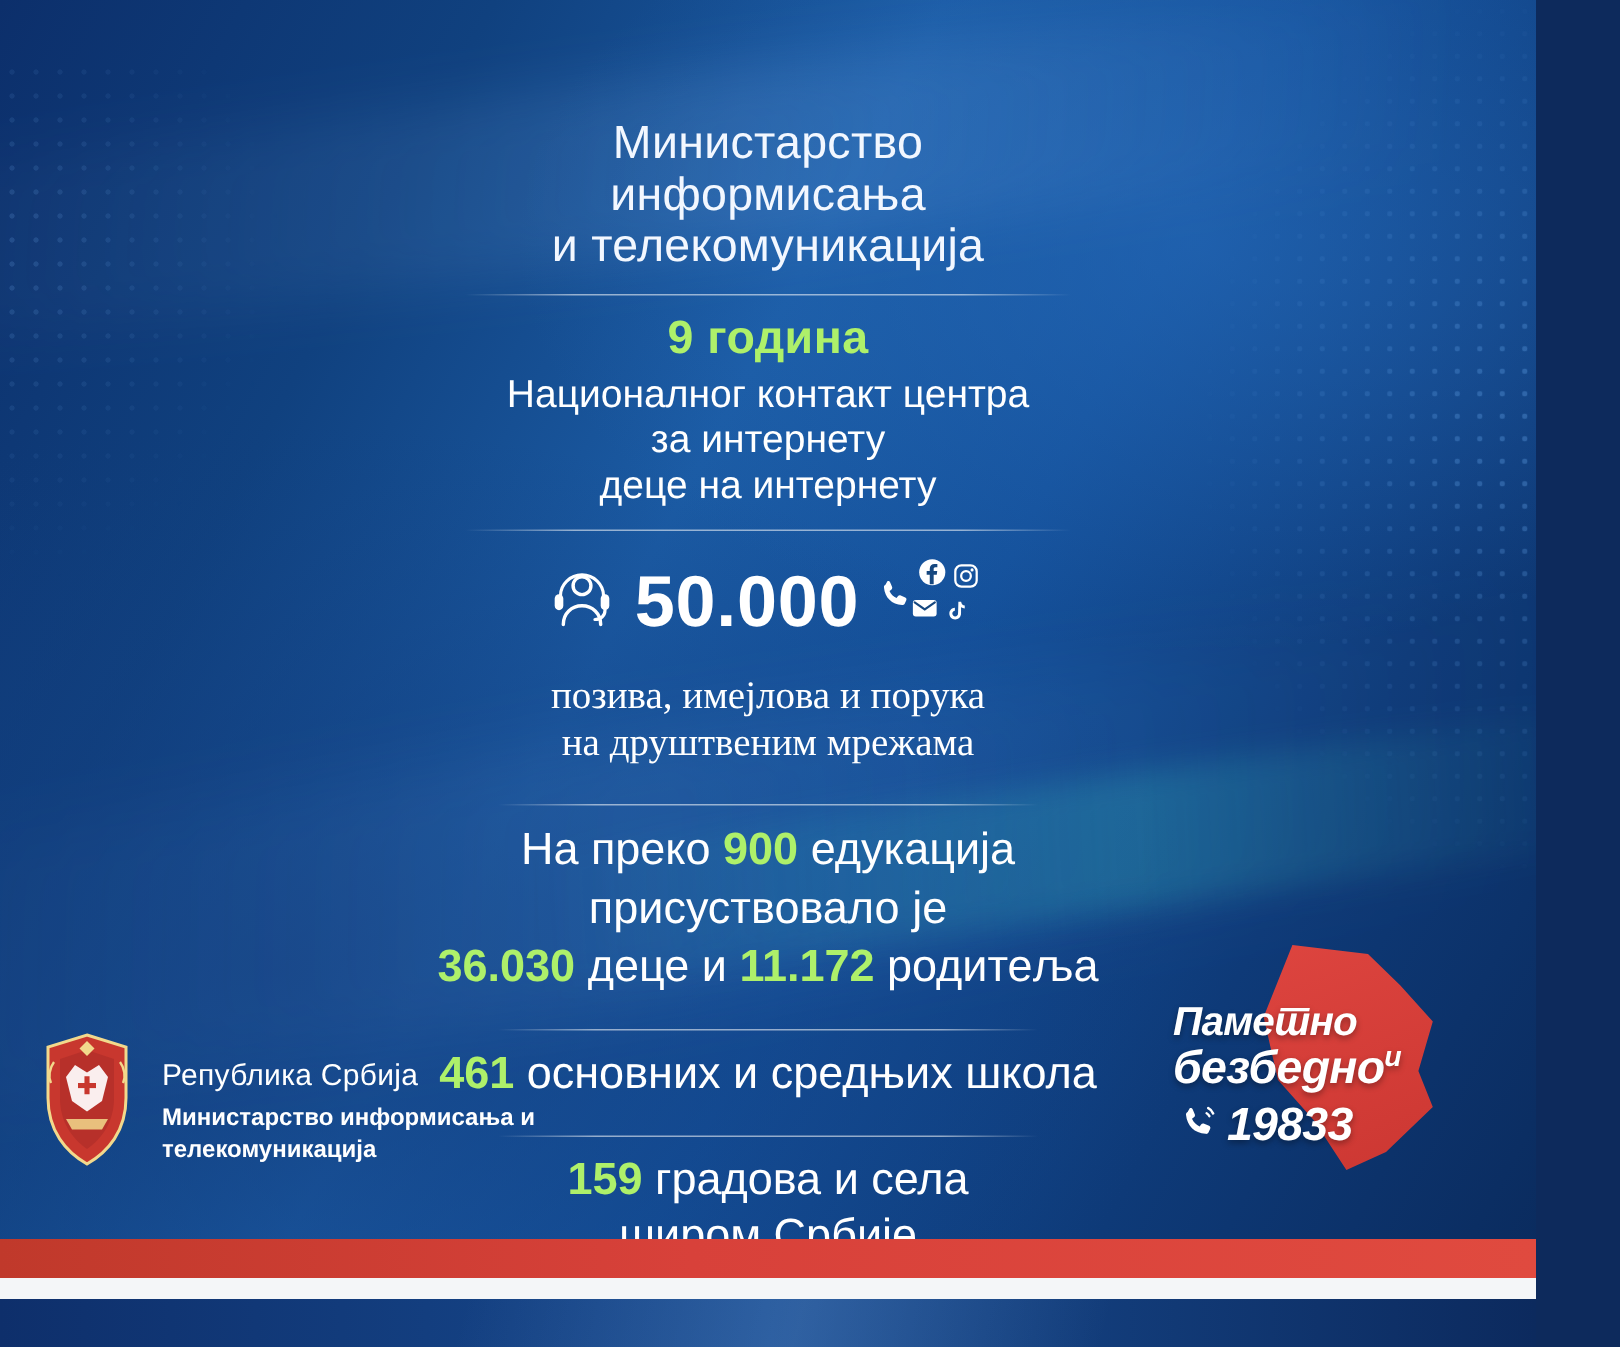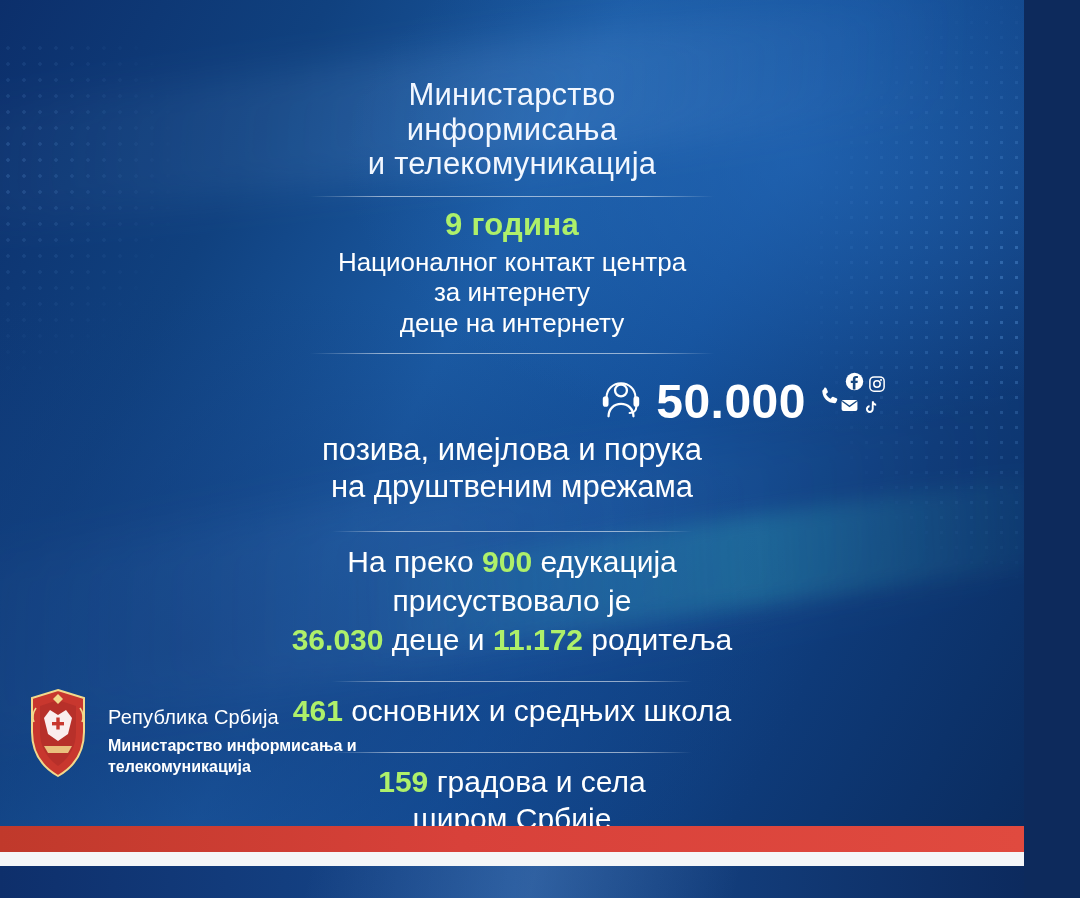--- a/index.html
+++ b/index.html
@@ -111,21 +111,21 @@
   }
   .subtitle {
     font-size: 26px;
     line-height: 1.18;
     margin-top: 4px;
     color: #ffffff;
   }
   .calls-row {
     display: flex;
     align-items: center;
-    justify-content: flex-end;
+    justify-content: center;
     gap: 12px;
     margin-top: 20px;
   }
   .calls-number {
     font-size: 48px;
     font-weight: 700;
     color: #ffffff;
     letter-spacing: 0.5px;
   }
   .headset-icon svg { display: block; }
@@ -140,23 +140,24 @@
     align-items: center;
     justify-content: center;
     color: #ffffff;
   }
   .si.phone { left: 0; top: 10px; }
   .si.fb { left: 27px; top: -2px; }
   .si.ig { left: 50px; top: 1px; }
   .si.mail { left: 22px; top: 22px; }
   .si.tt { left: 44px; top: 25px; }
   .calls-caption {
-    font-size: 31px;
+    font-size: 26px;
     line-height: 1.2;
-    margin-top: 2px;
+    margin-top: 19px;
+    font-family: Liberation Serif, serif;
   }
   .edu-block {
     font-size: 30px;
     line-height: 1.3;
     margin-top: 2px;
   }
   .green { color: #aef06a; font-weight: 700; }
   .schools {
     font-size: 30px;
     line-height: 1.25;
@@ -417,20 +418,37 @@
     </div>
     <div class="gov-text">
       <div class="gov-title">Република Србија</div>
       <div class="gov-sub">
         <div>Министарство информисања и</div>
         <div>телекомуникација</div>
       </div>
     </div>
   </div>
 
+  <div class="campaign">
+    <div class="serbia-shape"></div>
+    <div class="word1">Паметно</div>
+    <div class="word2">
+      <span>безбедно</span><span class="suffix">и</span>
+    </div>
+    <div class="phone-line">
+      <span>
+        <svg width="26" height="26" viewBox="0 0 24 24" aria-hidden="true">
+          <path d="M6.6 3.5c.7-.3 1.5 0 1.8.7l1.3 3c.3.7.1 1.5-.5 1.9l-1.2.9c.9 2.1 2.6 3.8 4.7 4.7l.9-1.2c.4-.6 1.2-.8 1.9-.5l3 1.3c.7.3 1 1.1.7 1.8l-1 2.2c-.3.7-1 1.1-1.8 1C9.5 18.9 5 14.4 4.3 7.6c-.1-.8.3-1.5 1-1.8z" fill="#ffffff"></path>
+          <path d="M18 3.5c1.4.7 2.4 1.8 3 3.2" fill="none" stroke="#ffffff" stroke-width="1.6" stroke-linecap="round"></path>
+          <path d="M17 6.6c.8.4 1.3 1 1.7 1.8" fill="none" stroke="#ffffff" stroke-width="1.5" stroke-linecap="round"></path>
+        </svg>
+      </span>
+      <span class="phone-number">19833</span>
+    </div>
+  </div>
 
   <div class="flagbar">
     <div class="white-band"></div>
   </div>
   <div class="bottom-blue">
     <div class="bottom-sheen"></div>
   </div>
 
 </div>
 

